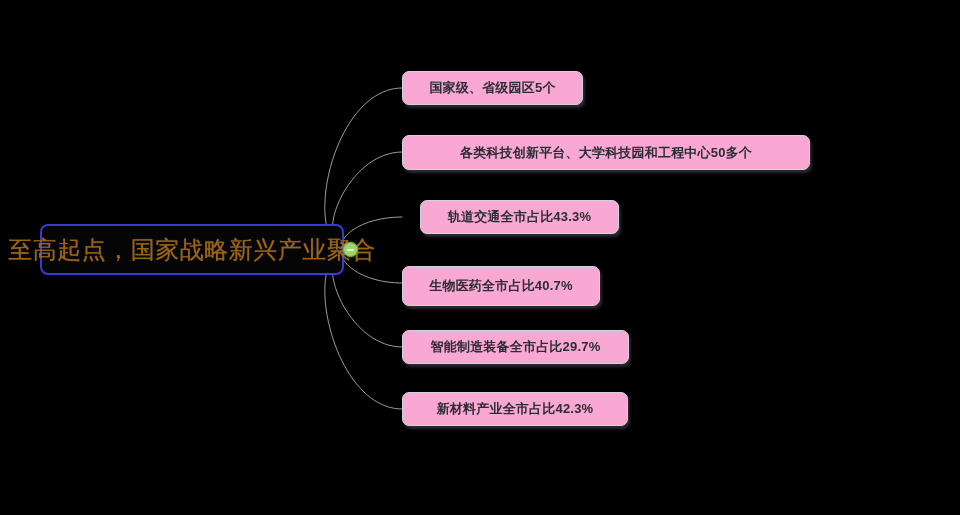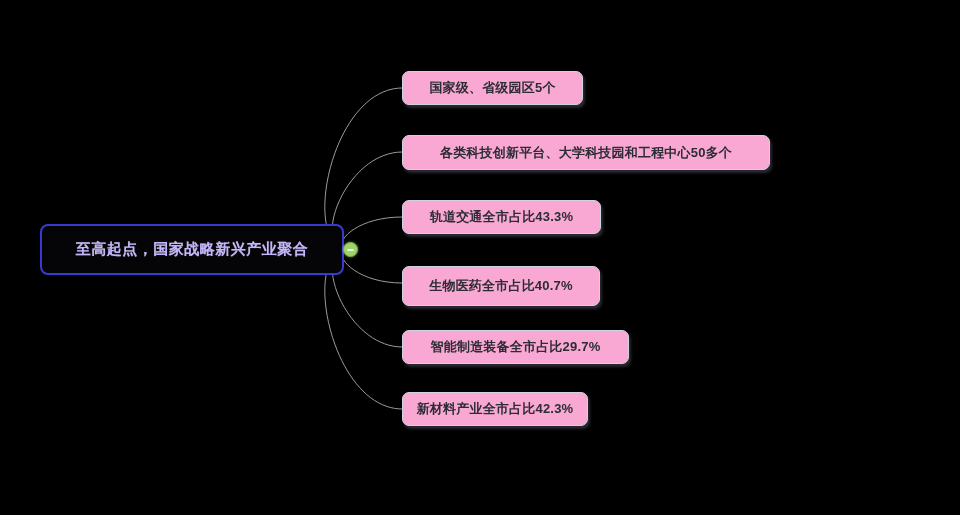--- a/index.html
+++ b/index.html
@@ -46,23 +46,23 @@
     height: 51px;
     box-sizing: border-box;
     background: #050508;
     border: 2px solid #3a3ad0;
     border-radius: 8px;
     display: flex;
     align-items: center;
     justify-content: center;
   }
   #root-node .root-label {
-    color: #c4b5fd;
-    font-size: 15px;
-    font-weight: bold;
+    color: #a16207;
+    font-size: 24px;
+    font-weight: normal;
     letter-spacing: 0.5px;
     white-space: nowrap;
     text-shadow: 0 0 1px rgba(255,255,255,0.35);
   }
 
   
   #collapse-toggle {
     position: absolute;
     left: 343px;
     top: 242px;
@@ -122,33 +122,33 @@
   </div>
 
   <div id="collapse-toggle">
     <span class="minus-bar"></span>
   </div>
 
   <div class="child-node" style="left:402px; top:71px; width:181px; height:34px;">
     <span class="child-label">国家级、省级园区5个</span>
   </div>
 
-  <div class="child-node" style="left:402px; top:135px; width:368px; height:35px;">
+  <div class="child-node" style="left:402px; top:135px; width:408px; height:35px;">
     <span class="child-label">各类科技创新平台、大学科技园和工程中心50多个</span>
   </div>
 
-  <div class="child-node" style="left:402px; top:200px; width:199px; height:34px;">
+  <div class="child-node" style="left:420px; top:200px; width:199px; height:34px;">
     <span class="child-label">轨道交通全市占比43.3%</span>
   </div>
 
   <div class="child-node" style="left:402px; top:266px; width:198px; height:40px;">
     <span class="child-label">生物医药全市占比40.7%</span>
   </div>
 
   <div class="child-node" style="left:402px; top:330px; width:227px; height:34px;text-align:right;">
     <span class="child-label">智能制造装备全市占比29.7%</span>
   </div>
 
-  <div class="child-node" style="left:402px; top:392px; width:186px; height:34px;align-items:center;">
+  <div class="child-node" style="left:402px; top:392px; width:226px; height:34px;align-items:center;">
     <span class="child-label">新材料产业全市占比42.3%</span>
   </div>
 
 </div>
 
 </body></html>

